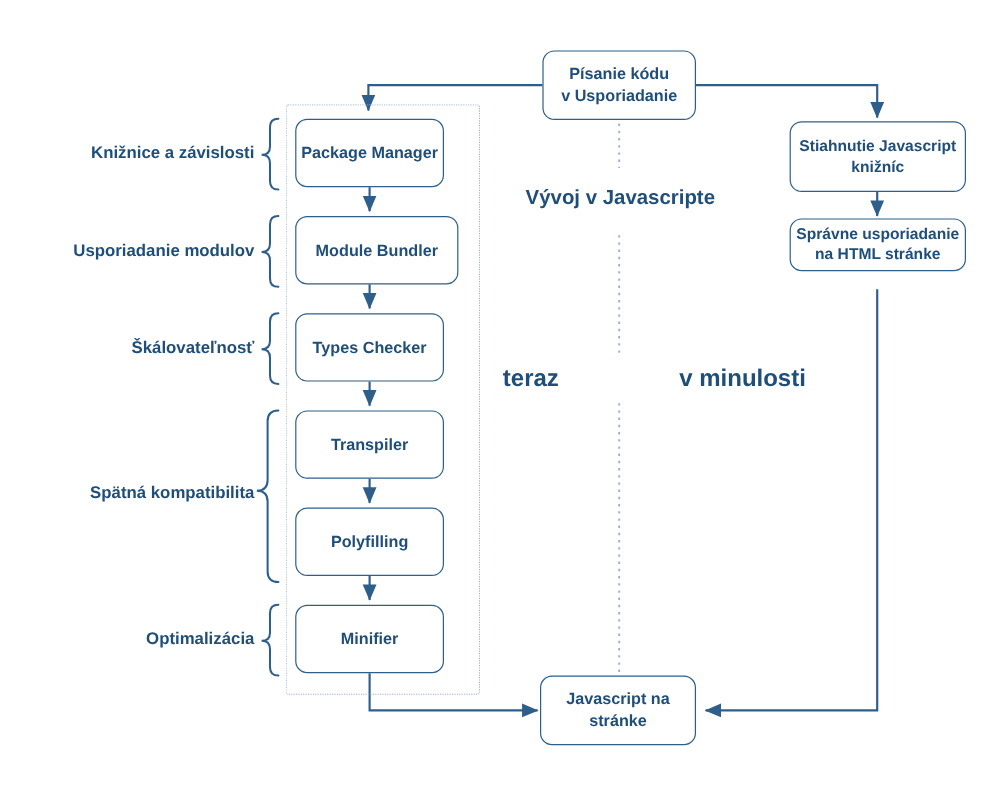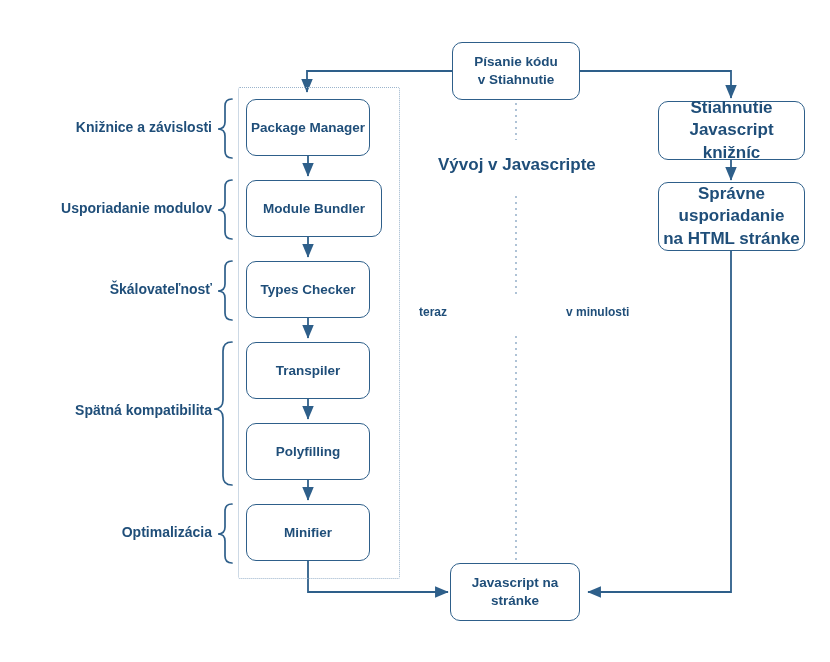--- a/index.html
+++ b/index.html
@@ -19,21 +19,21 @@
     color:#1F4E79;
     font-weight:bold;
     display:flex;
     align-items:center;
     justify-content:center;
     text-align:center;
     line-height:1.3;
     font-size:13.5px;
     z-index:3;
   }
-  .node-wide{font-size:17px;}
+  .node-wide{font-size:13px;}
 
   .side-label{
     position:absolute;
     color:#1F4E79;
     font-weight:bold;
     font-size:14px;
     text-align:right;
     white-space:nowrap;
     z-index:3;
   }
@@ -42,21 +42,21 @@
     position:absolute;
     color:#1F4E79;
     font-weight:bold;
     z-index:4;
     white-space:nowrap;
     background:#ffffff;
     padding:0 6px;
     text-align:right;
   }
   .era-big{font-size:17px;}
-  .era-mid{font-size:12px;}
+  .era-mid{font-size:20px;}
 
   .dotted-group{
     position:absolute;
     border:1.3px dotted #9BB4CC;
     border-radius:2px;
     z-index:1;
     background:transparent;
   }
 </style>
 </head>
@@ -102,21 +102,21 @@
     <g stroke="#9BB4CC" stroke-width="1.6" fill="none" stroke-dasharray="2,4">
       <path d="M496,103 L496,140"></path>
       <path d="M496,196 L496,294"></path>
       <path d="M496,336 L496,560"></path>
     </g>
   </svg>
 
   <div class="node" style="left:432px;top:42px;width:128px;height:58px;">
     <span>
       <span>Písanie kódu</span><br>
-      <span>v Stiahnutie</span>
+      <span>v Usporiadanie</span>
     </span>
   </div>
 
   <div class="node" style="left:226px;top:99px;width:124px;height:57px;">
     <span>Package Manager</span>
   </div>
 
   <div class="node" style="left:226px;top:180px;width:136px;height:57px;">
     <span>Module Bundler</span>
   </div>
@@ -137,21 +137,21 @@
     <span>Minifier</span>
   </div>
 
   <div class="node node-wide" style="left:638px;top:101px;width:147px;height:59px;">
     <span>
       <span>Stiahnutie Javascript</span><br>
       <span>knižníc</span>
     </span>
   </div>
 
-  <div class="node node-wide" style="left:638px;top:182px;width:147px;height:69px;align-items:center;">
+  <div class="node node-wide" style="left:638px;top:182px;width:147px;height:44px;align-items:center;">
     <span>
       <span>Správne usporiadanie</span><br>
       <span>na HTML stránke</span>
     </span>
   </div>
 
   <div class="node" style="left:430px;top:563px;width:130px;height:58px;">
     <span>
       <span>Javascript na</span><br>
       <span>stránke</span>

